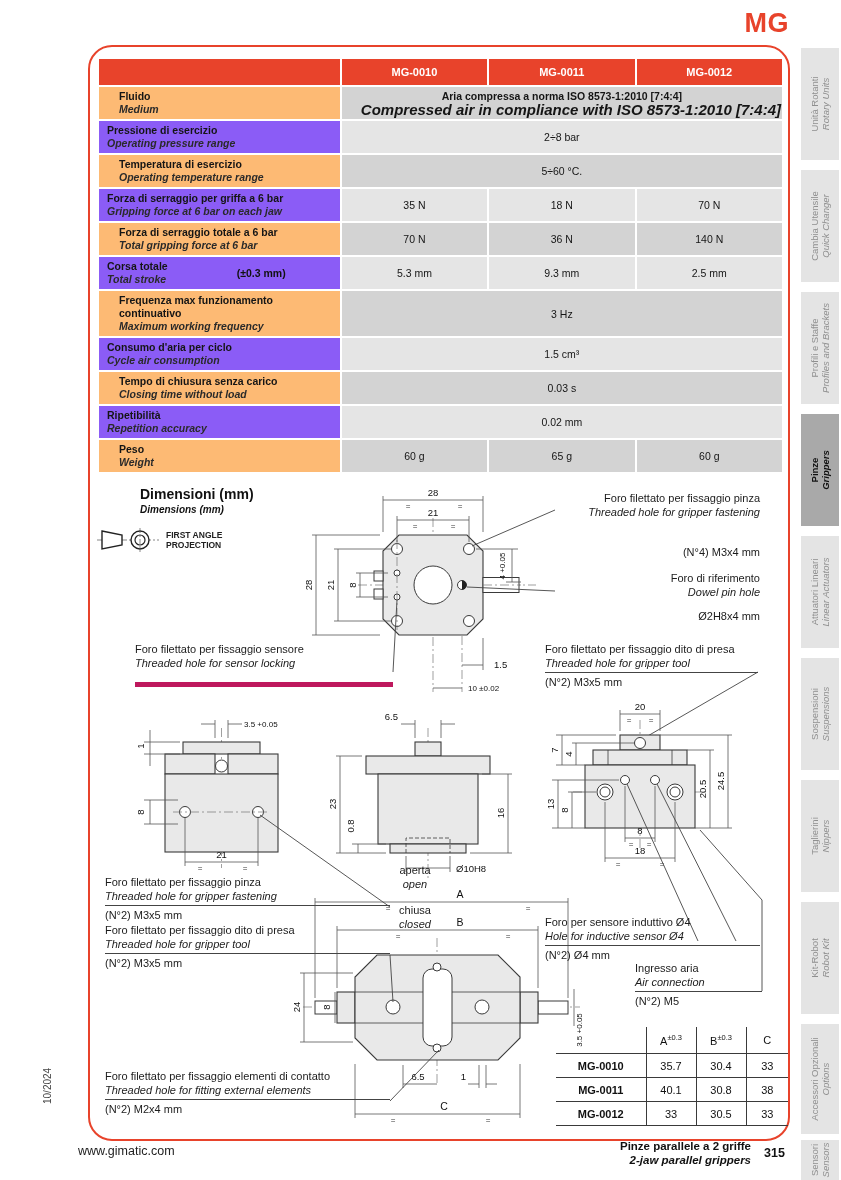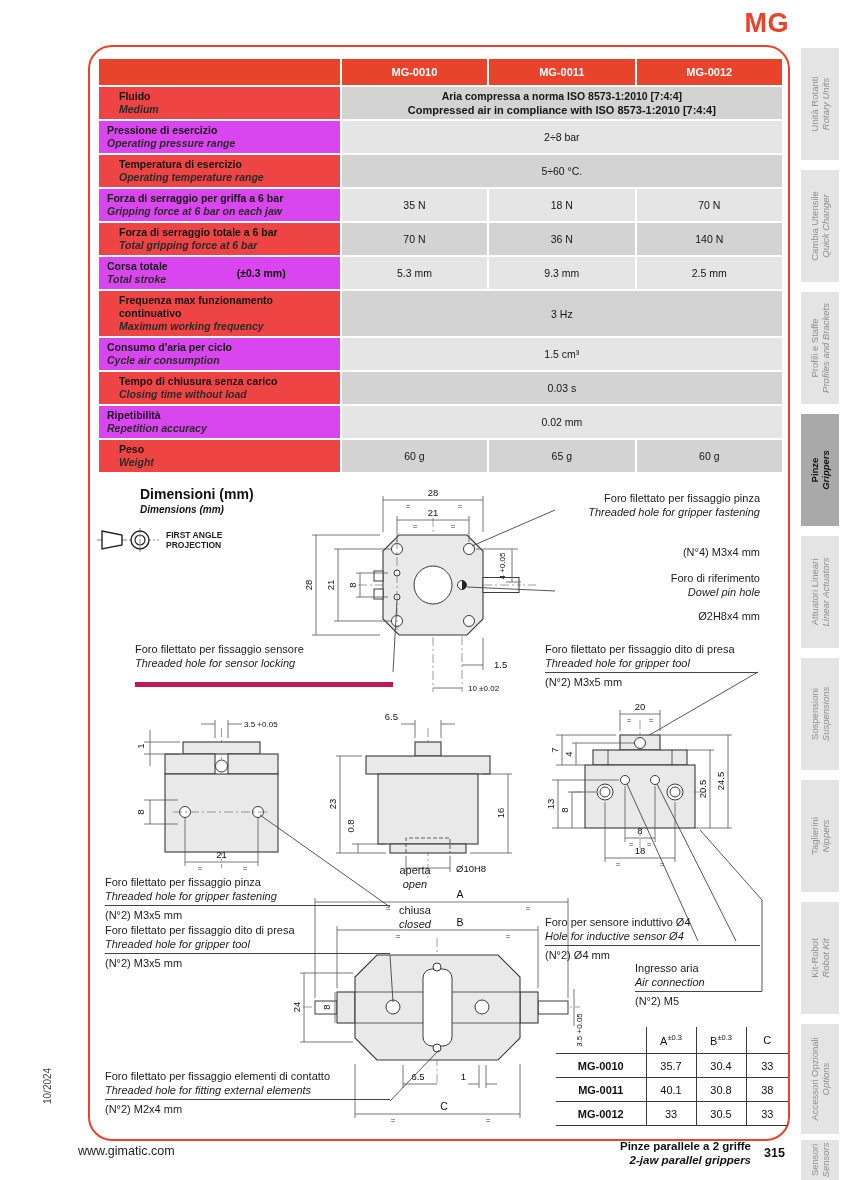--- a/index.html
+++ b/index.html
@@ -12,23 +12,23 @@
 
   
   table.spec{position:absolute;left:97px;top:57px;width:687px;border-collapse:separate;border-spacing:2px;table-layout:fixed;}
   table.spec td{vertical-align:middle;}
   td.hcell{background:var(--accent);color:#fff;font-size:11px;font-weight:bold;text-align:center;height:24px;}
   td.lbl{padding:3px 6px 3px 8px;}
   .lbl .it{display:block;font-size:10.5px;font-weight:bold;line-height:13px;color:#151515;}
   .lbl .en{display:block;font-size:10.5px;font-weight:bold;font-style:italic;line-height:13px;color:#2a2a2a;}
   td.val{text-align:center;font-size:10.5px;color:#151515;height:30px;}
   .val .b{display:block;font-weight:bold;font-size:10.5px;line-height:14px;}
-  .val .bi{display:block;font-weight:bold;font-size:11px;line-height:14px;}
-  tr.dark td.lbl{background:#ef4444;padding-left:20px;} tr.dark td.val{background:#d3d3d3;}
-  tr.light td.lbl{background:#d946ef;} tr.light td.val{background:#e5e5e5;}
+  .val .bi{display:block;font-weight:bold;font-style:italic;font-size:15px;line-height:14px;text-align:right;}
+  tr.dark td.lbl{background:#fdba74;padding-left:20px;} tr.dark td.val{background:#d3d3d3;}
+  tr.light td.lbl{background:#8b5cf6;} tr.light td.val{background:#e5e5e5;}
   .lblflex{display:flex;align-items:center;justify-content:space-between;padding-right:48px;}
   .note{font-size:10.5px;font-weight:bold;padding-left:32px;}
 
   
   .dimhead{position:absolute;left:96px;top:486px;margin-left:44px;}
   .dimhead .t1{font-size:14px;font-weight:bold;line-height:16px;}
   .dimhead .t2{font-size:10px;font-weight:bold;font-style:italic;line-height:16px;}
   .projrow{position:absolute;left:96px;top:526px;display:flex;align-items:center;gap:6px;}
   .projtxt{font-size:8.5px;font-weight:bold;line-height:10px;color:#222;}
 

